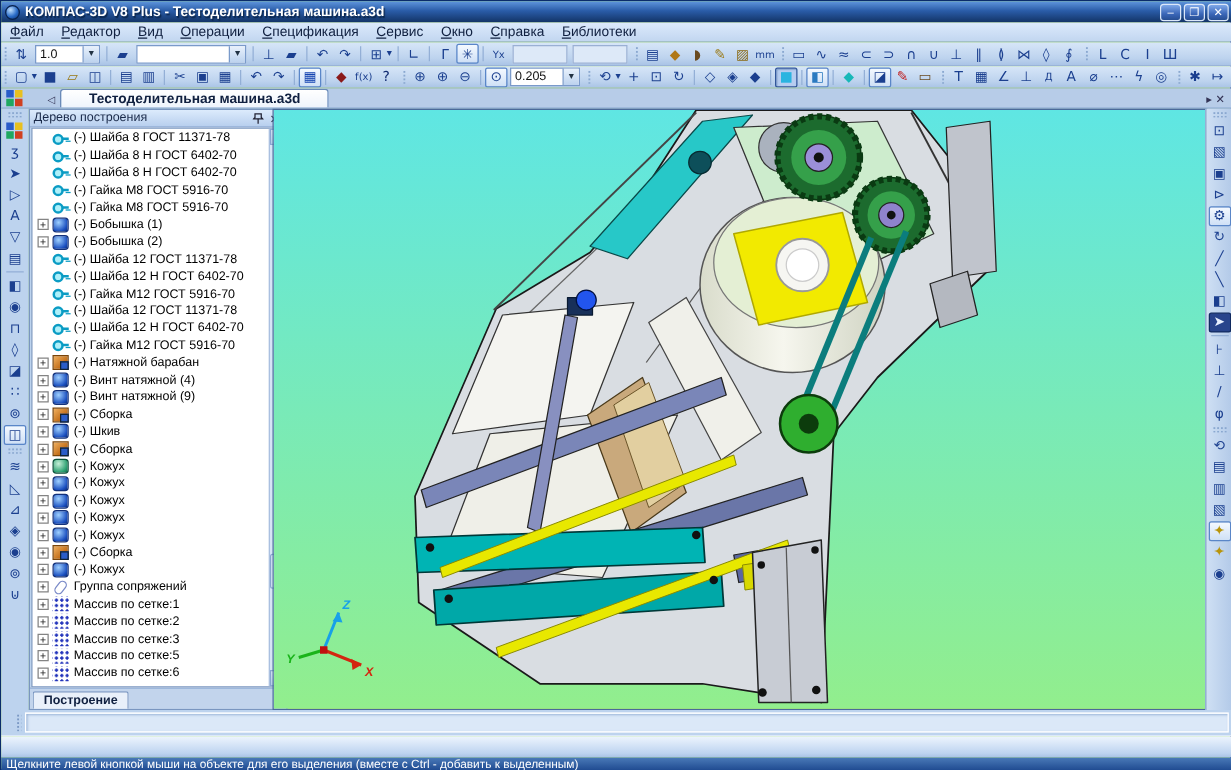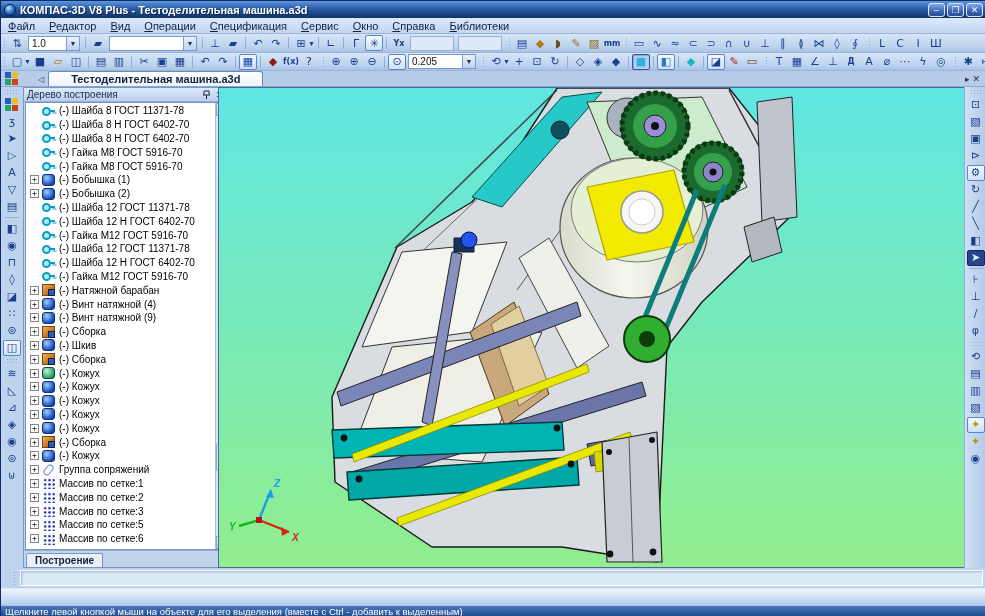--- a/index.html
+++ b/index.html
@@ -27,21 +27,21 @@
   .tb-row { position:absolute; left:0; width:985px; display:flex; align-items:center;
     background:linear-gradient(180deg,#d7e6f8,#bdd3ee 70%,#aac4e6); border-bottom:1px solid #9ab4d8; overflow:hidden;}
   #tb-row2 { top:33px; height:19px; }
   #tb-row3 { top:52px; height:18px; }
   .tb-seg { display:flex; align-items:center; height:100%; padding:0 2px 0 7px; position:relative; }
   .tb-seg::before { content:""; position:absolute; left:2px; top:3px; bottom:3px; width:3px;
     background-image:radial-gradient(#8aa8d0 0.9px, transparent 1px); background-size:3px 3px; }
   .tb-btn { width:18px; height:16px; border:1px solid transparent; background:transparent;
     display:flex; align-items:center; justify-content:center; font-size:11px; color:#1b3f8f;
     font-family:"DejaVu Sans", sans-serif; position:relative; padding:0; }
-  .tb-btn.small-text { font-size:8px; font-weight:bold; }
+  .tb-btn.small-text { font-size:8px; font-weight:normal; }
   .tb-btn.box { border:1px solid #5a86c8; background:linear-gradient(180deg,#f4f9ff,#cfe0f6); border-radius:2px;}
   .tb-btn.pressed { border:1px solid #31569a; background:#b6cdf0; box-shadow:inset 1px 1px 1px #8aa6d0; border-radius:2px;}
   .tb-btn.sel { background:#28448c; border:1px solid #102a60; color:#e8f0ff; border-radius:2px; }
   .tb-caret { font-size:7px; color:#1b3f8f; margin-left:-2px; width:7px; }
   .tb-sep { width:1px; height:12px; background:#93afd6; margin:0 3px; }
   .combo { height:15px; background:#fff; border:1px solid #7a9aca; display:flex; align-items:center; margin:0 2px; }
   .combo .val { flex:1; font-size:10px; padding:0 3px; color:#111; }
   .combo .drop { width:13px; height:100%; background:linear-gradient(180deg,#e8f1fc,#bcd2ee); border-left:1px solid #7a9aca;
     font-size:7px; color:#234; display:flex; align-items:center; justify-content:center; }
   .field { height:15px; background:#dde9f8; border:1px solid #9ab0d4; margin:0 2px; }
@@ -234,21 +234,21 @@
         <button class="tb-btn" style="color: rgb(139, 26, 26);">◆</button>
         <button class="tb-btn small-text">f(x)</button>
         <button class="tb-btn" style="color: rgb(16, 42, 112);">?</button>
       </div>
       <div class="tb-seg">
         <button class="tb-btn">⊕</button>
         <button class="tb-btn">⊕</button>
         <button class="tb-btn">⊖</button>
         <div class="tb-sep"></div>
         <button class="tb-btn box">⊙</button>
-        <div class="combo" style="width: 68px;">
+        <div class="combo" style="width: 56px;">
           <span class="val">0.205</span>
           <span class="drop">▼</span>
         </div>
       </div>
       <div class="tb-seg">
         <button class="tb-btn">⟲</button>
         <span class="tb-caret">▼</span>
         <button class="tb-btn">+</button>
         <button class="tb-btn">⊡</button>
         <button class="tb-btn">↻</button>

